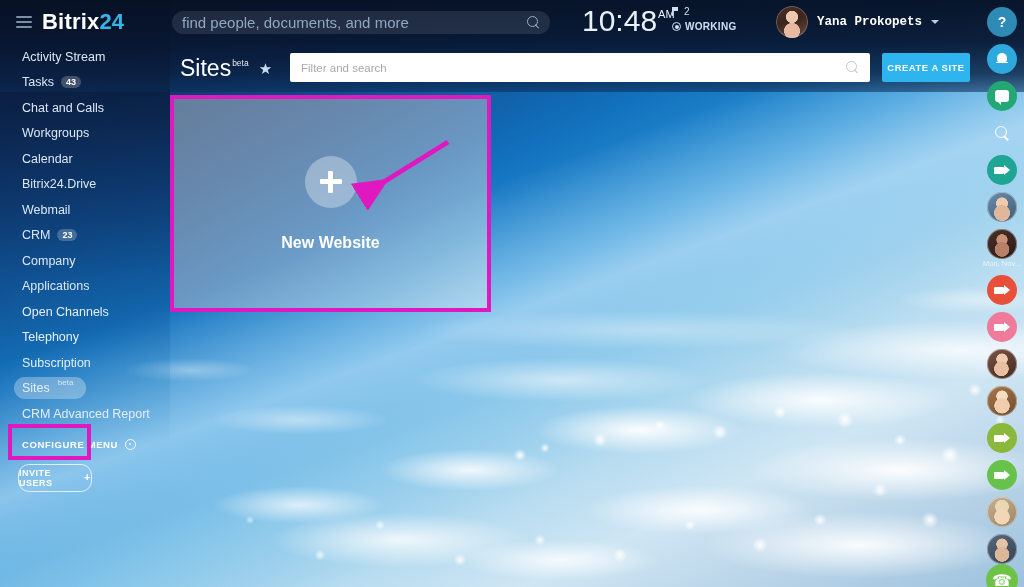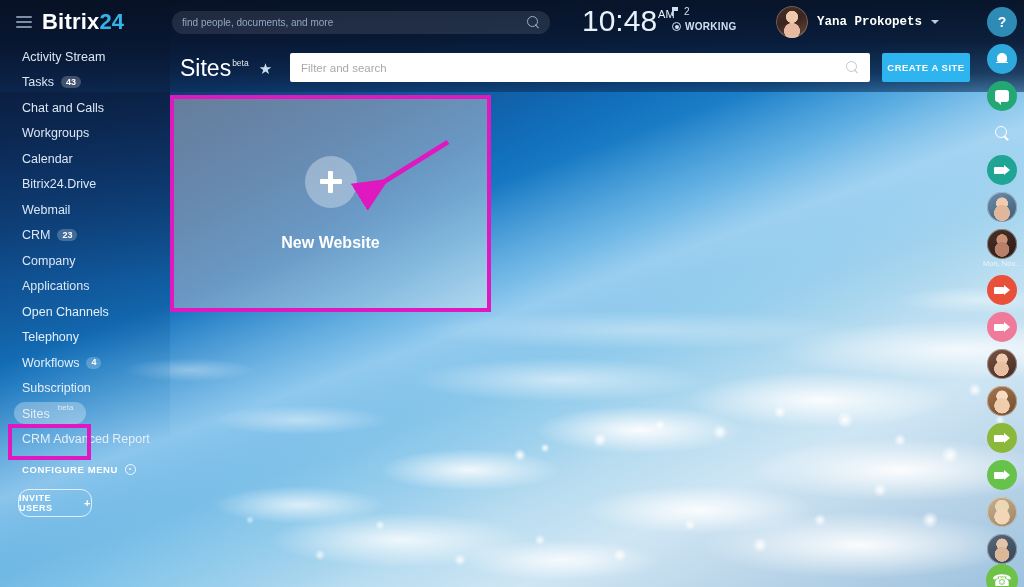--- a/index.html
+++ b/index.html
@@ -130,21 +130,21 @@
   .hsearch {
     position: absolute; left: 172px; top: 11px;
     width: 378px; height: 23px;
     background: rgba(255,255,255,0.10);
     border-radius: 12px;
     display: flex; align-items: center;
     padding: 0 10px;
   }
   .hsearch input {
     flex: 1; background: transparent; border: none; outline: none;
-    color: #e7eef7; font-size: 10px;
+    color: #e7eef7; font-size: 15px;
     font-family: "Liberation Sans", sans-serif;
   }
   .hsearch input::placeholder { color: #93a6c0; }
   .mag {
     width: 13px; height: 13px; position: relative; flex: none; opacity: .75;
   }
   .mag::before {
     content: ""; position: absolute; left: 0; top: 0;
     width: 9px; height: 9px; border: 1.4px solid #c9d8ea; border-radius: 50%;
   }
@@ -466,24 +466,20 @@
     <div class="mi">
       <span>Applications</span>
     </div>
     <div class="mi dim">
       <span>Open Channels</span>
     </div>
     <div class="mi dim">
       <span>Telephony</span>
     </div>
     <div class="mi dim">
-      <span>Workflows</span>
-      <span class="badge">4</span>
-    </div>
-    <div class="mi dim">
       <span>Subscription</span>
     </div>
     <div class="mi dim active">
       <span class="pill"></span>
       <span>Sites</span>
       <span class="beta-sup">beta</span>
     </div>
     <div class="mi dim">
       <span>CRM Advanced Report</span>
     </div>

